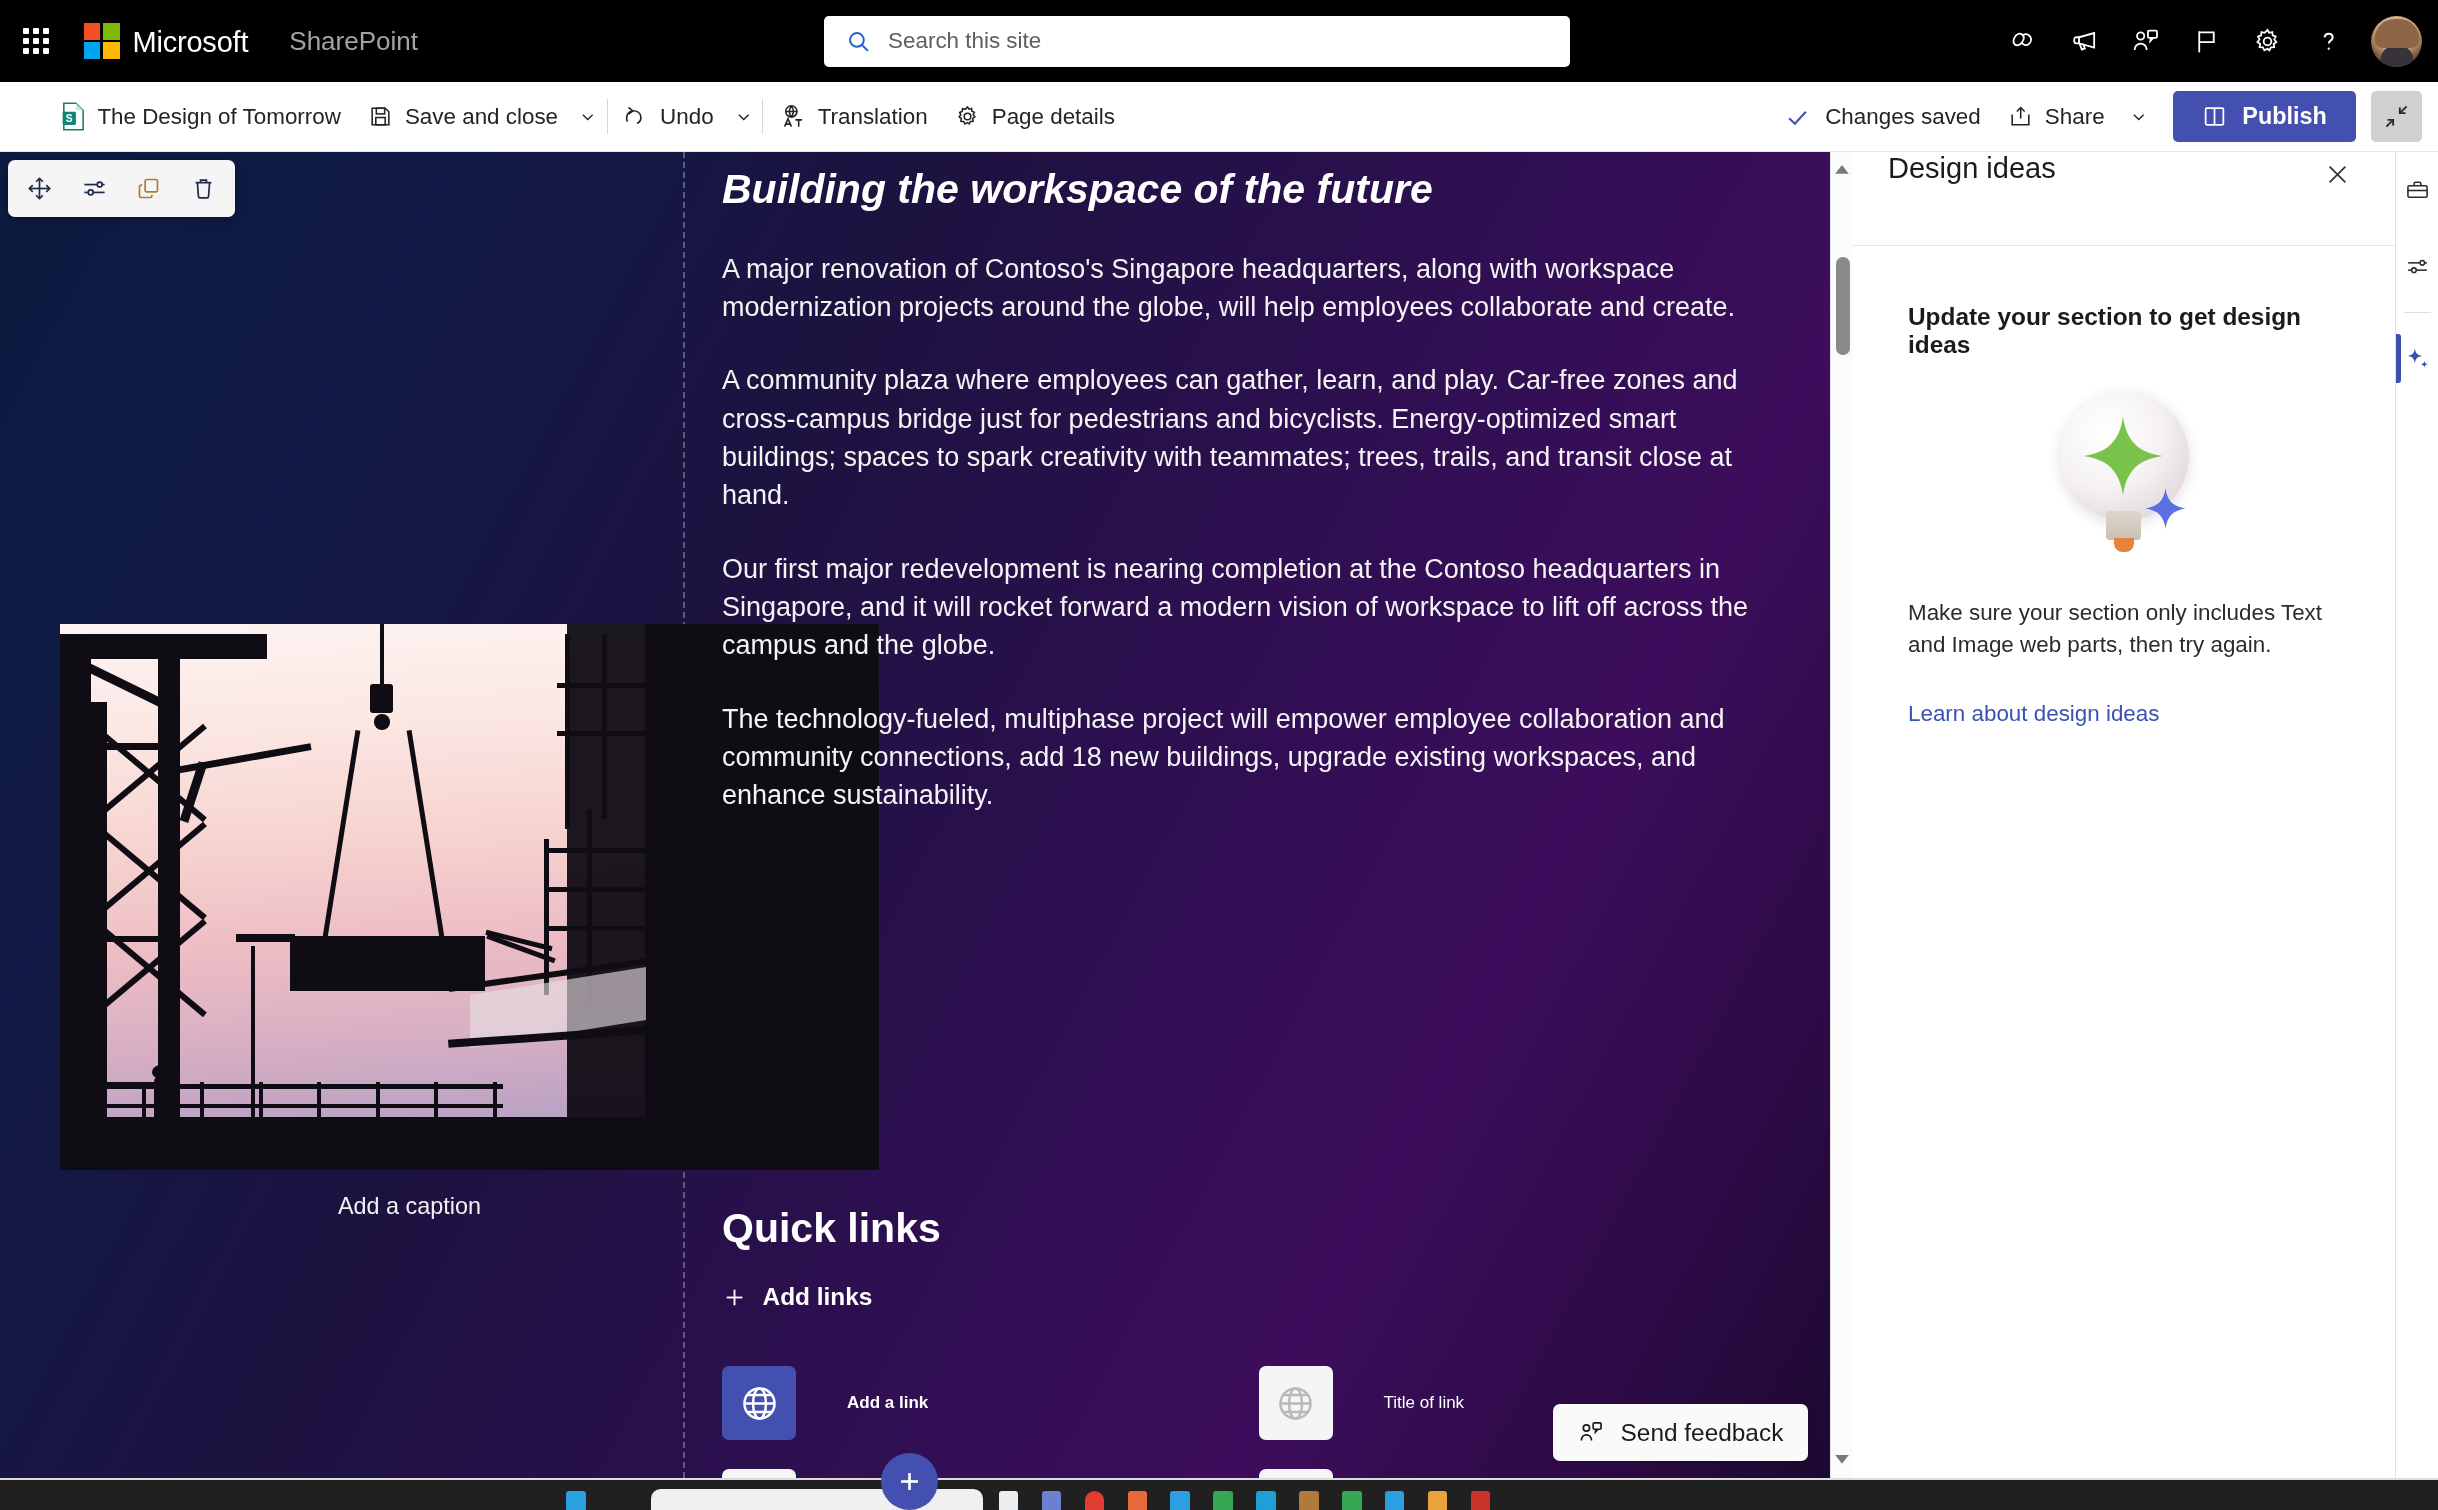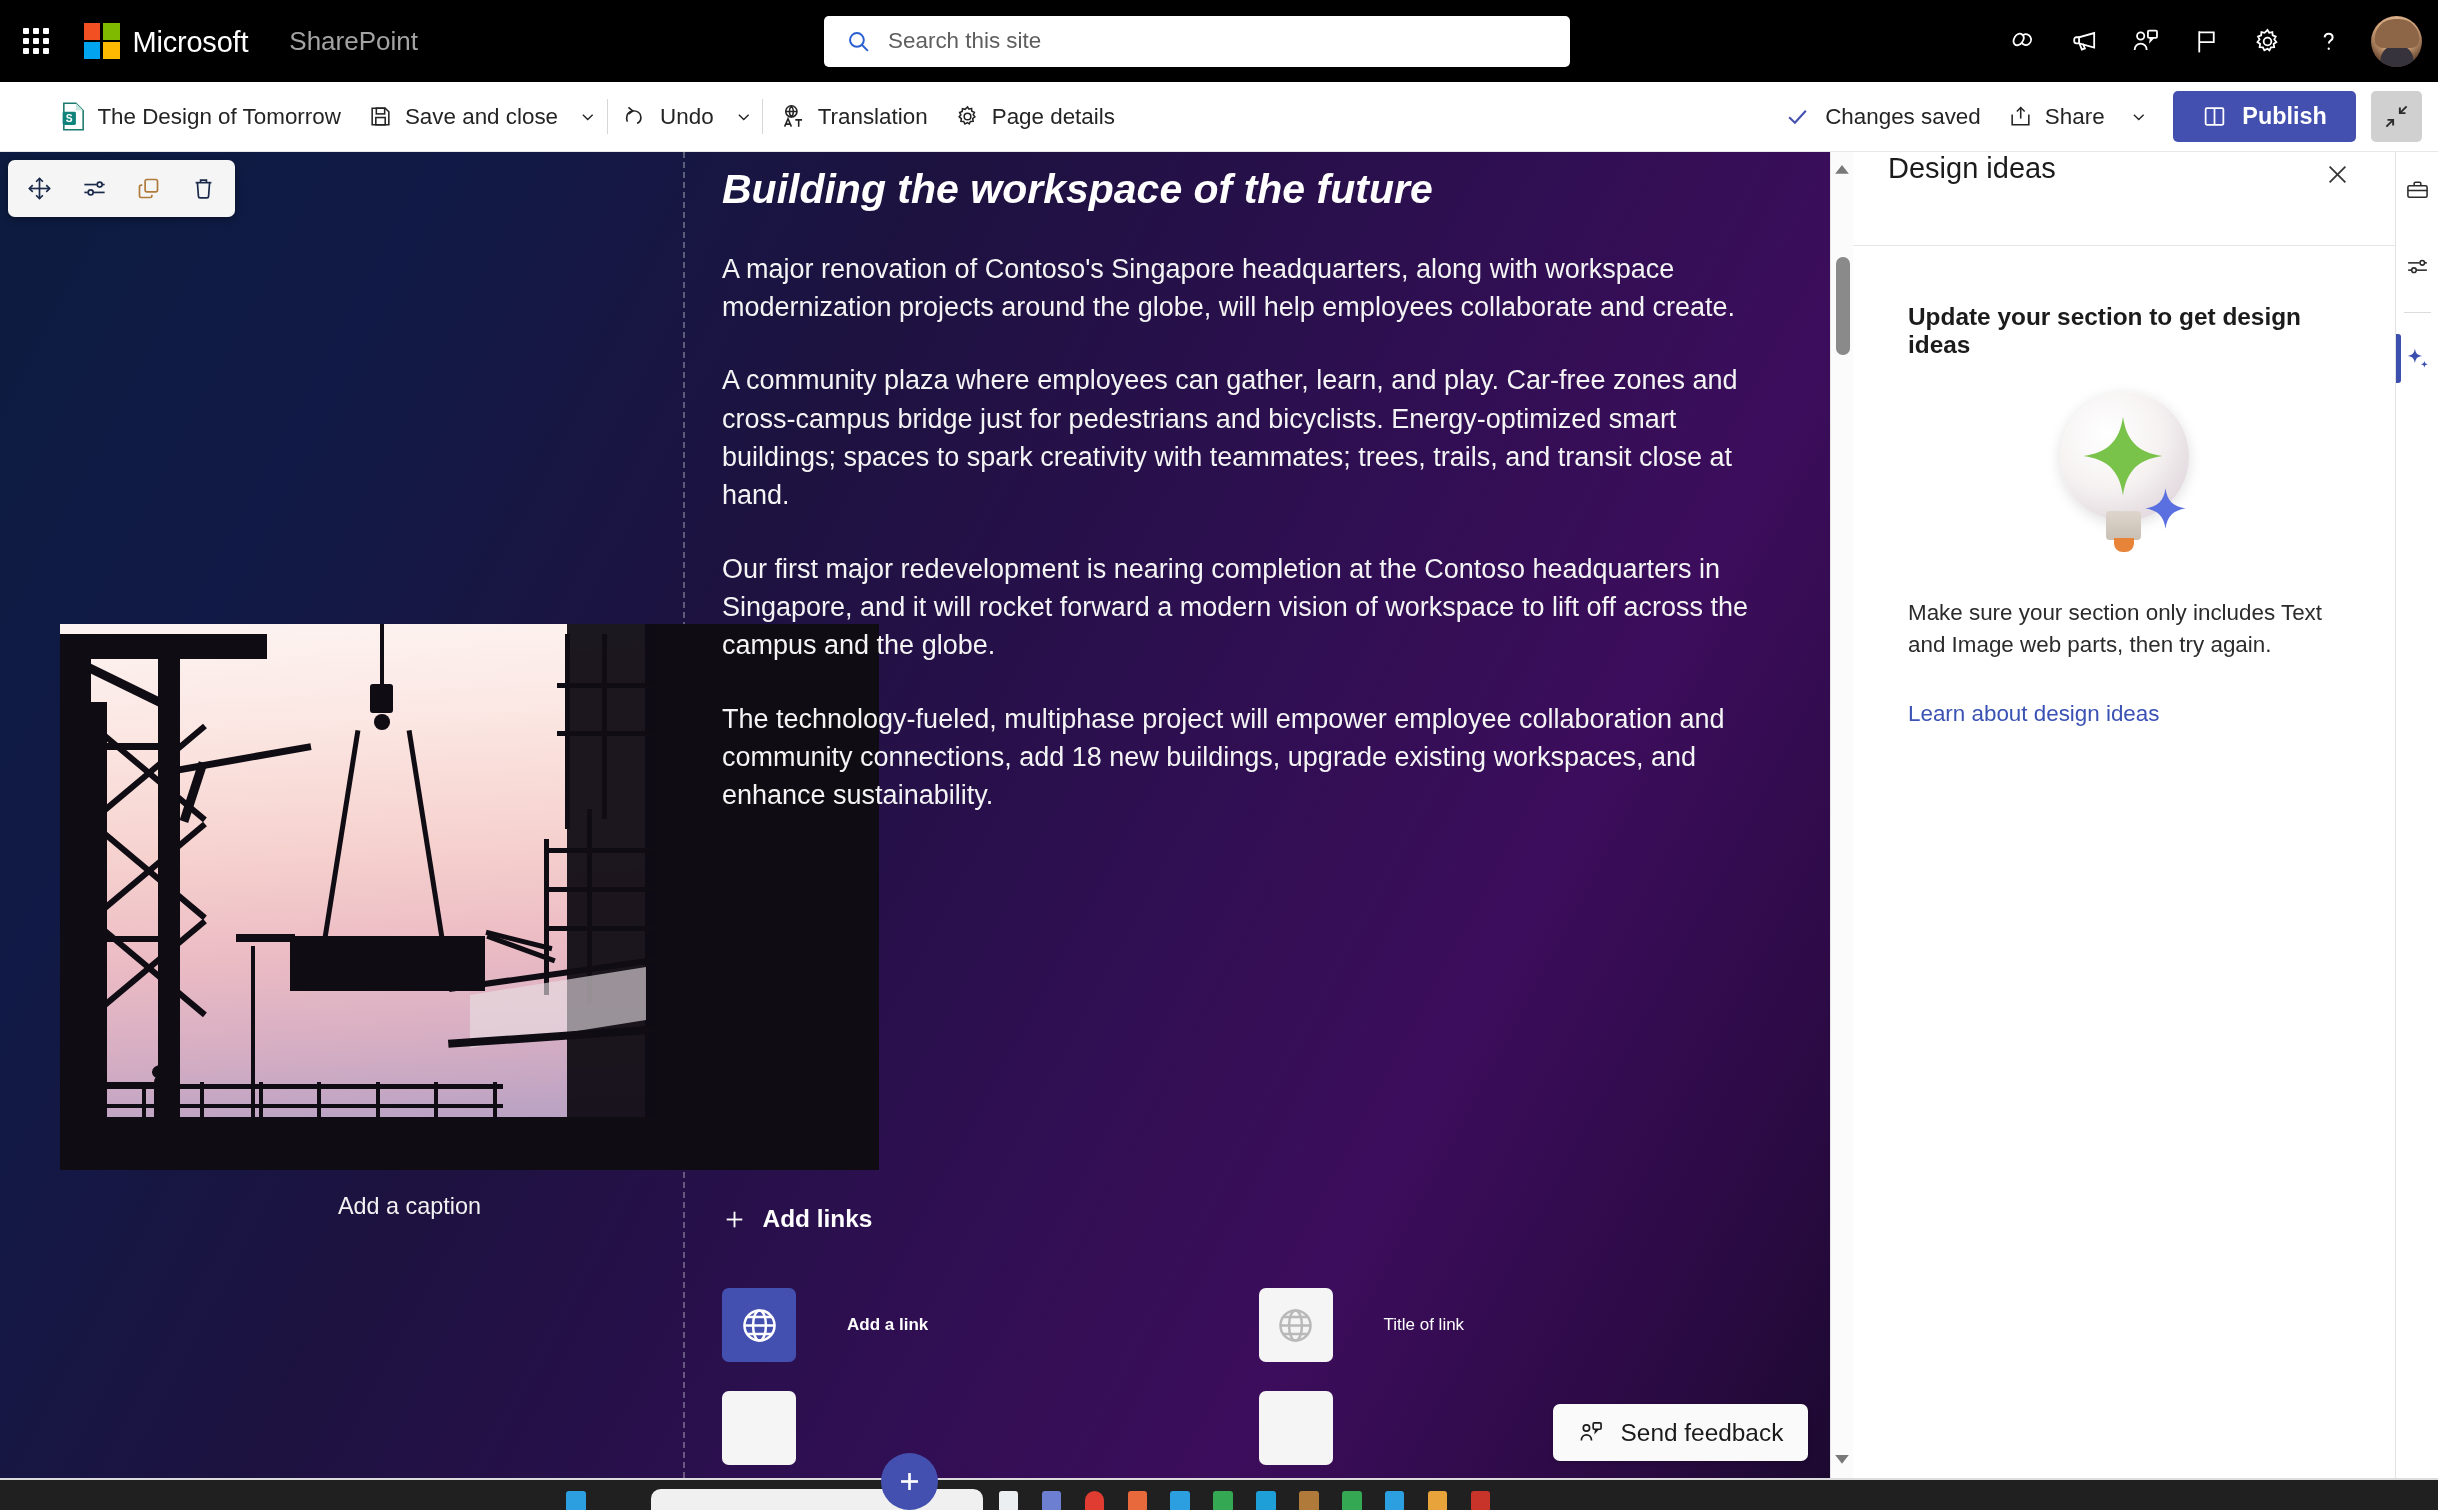--- a/index.html
+++ b/index.html
@@ -61,21 +61,21 @@
     background: #ffffff; display: flex; align-items: center;
     border-bottom: 1px solid #e8e8e8;
   }
   .cmd-item { display: flex; align-items: center; height: 70px; padding: 0 13.7px;
     cursor: pointer; color: #242424; font-size: 22.4px; gap: 11.7px; }
   .cmd-first { margin-left: 47px; }
   .cmd-caret { width: 33px; height: 43px; display: flex; align-items: center;
     justify-content: center; cursor: pointer; color: #242424; }
   .cmd-divider { width: 1px; height: 35px; background: #d6d6d6; margin: 0 2px; }
   .cmd-right { position: absolute; right: 15.6px; display: flex; align-items: center; gap: 3.9px; }
-  .saved { display: flex; align-items: center; gap: 15px; font-size: 22.4px;
+  .saved { display: flex; align-items: flex-end; gap: 15px; font-size: 22.4px;
     color: #242424; padding: 0 9.8px; }
   .publish-btn {
     background: #4350af; color: #ffffff; font-size: 23.4px; font-weight: bold;
     height: 51px; padding: 0 29px; border-radius: 4.9px; display: flex;
     align-items: center; gap: 15.6px; cursor: pointer; margin-left: 13.7px; border: none;
     font-family: "Liberation Sans", sans-serif;
   }
   .collapse-btn {
     width: 51px; height: 51px; background: #d0d0d0; border-radius: 4.9px;
     display: flex; align-items: center; justify-content: center; cursor: pointer;
@@ -481,20 +481,21 @@
 
     <div class="textwp">
       <div class="art-h">Building the workspace of the future</div>
       <p class="art-p">A major renovation of Contoso's Singapore headquarters, along with workspace modernization projects around the globe, will help employees collaborate and create.</p>
       <p class="art-p">A community plaza where employees can gather, learn, and play. Car-free zones and cross-campus bridge just for pedestrians and bicyclists. Energy-optimized smart buildings; spaces to spark creativity with teammates; trees, trails, and transit close at hand.</p>
       <p class="art-p">Our first major redevelopment is nearing completion at the Contoso headquarters in Singapore, and it will rocket forward a modern vision of workspace to lift off across the campus and the globe.</p>
       <p class="art-p">The technology-fueled, multiphase project will empower employee collaboration and community connections, add 18 new buildings, upgrade existing workspaces, and enhance sustainability.</p>
     </div>
 
     <div class="ql">
+      <div class="ql-h">Quick links</div>
       <div class="ql-add">
         <svg width="25" height="25" viewBox="0 0 24 24" fill="none" stroke="#ffffff" stroke-width="1.8">
           <line x1="12" y1="4.5" x2="12" y2="19.5"></line>
             <line x1="4.5" y1="12" x2="19.5" y2="12"></line>
         </svg>
         <span>Add links</span>
       </div>
       <div class="ql-grid">
         <div class="ql-tile">
           <div class="ql-ico sel">

